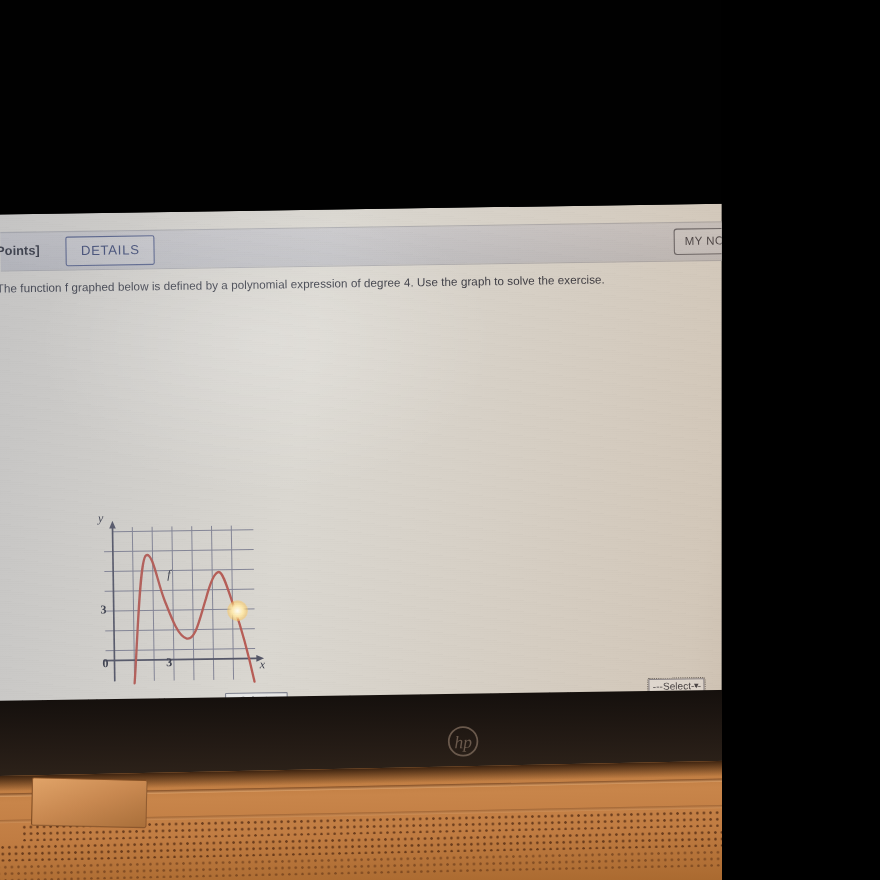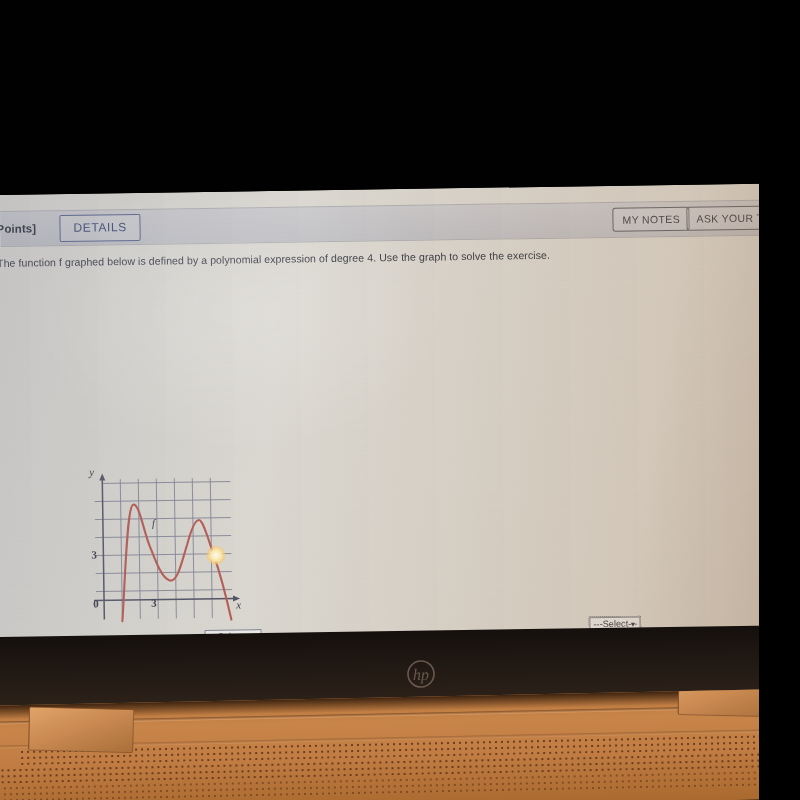--- a/index.html
+++ b/index.html
@@ -1,19 +1,19 @@
 <!DOCTYPE html>
 <html><head>
 <meta charset="utf-8">
 <style>
   * { margin:0; padding:0; box-sizing:border-box; }
   html,body { width:800px; height:800px; overflow:hidden; background:#000; }
   body { font-family:"Liberation Sans", sans-serif; }
 
-  #photo { position:relative; width:759px; height:800px; background:#000; overflow:hidden; }
+  #photo { position:relative; width:656px; height:800px; background:#000; overflow:hidden; }
 
   
   #dark-top {
     position:absolute; left:0; top:0; width:800px; height:191px;
     background:#010101;
   }
 
   
   #screen-wrap {
     position:absolute; left:-10px; top:189px; width:820px; height:452px;

